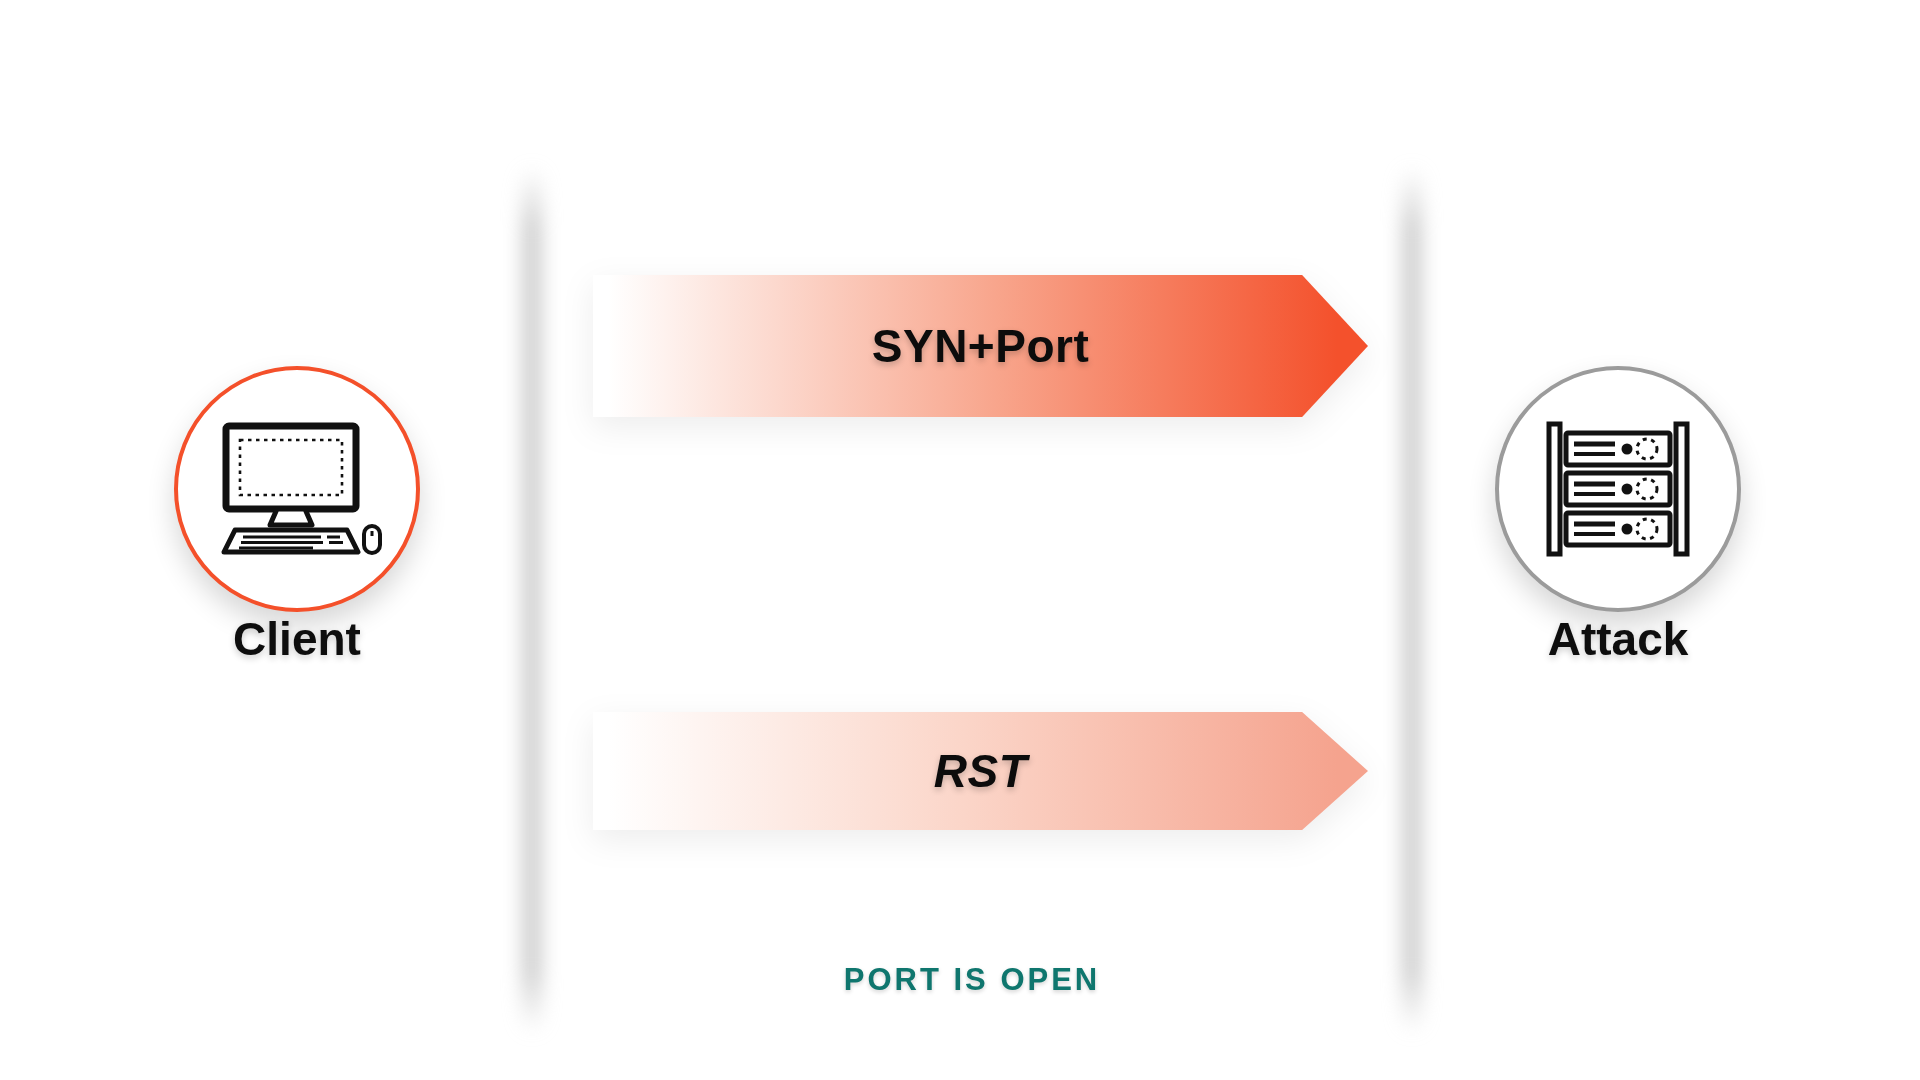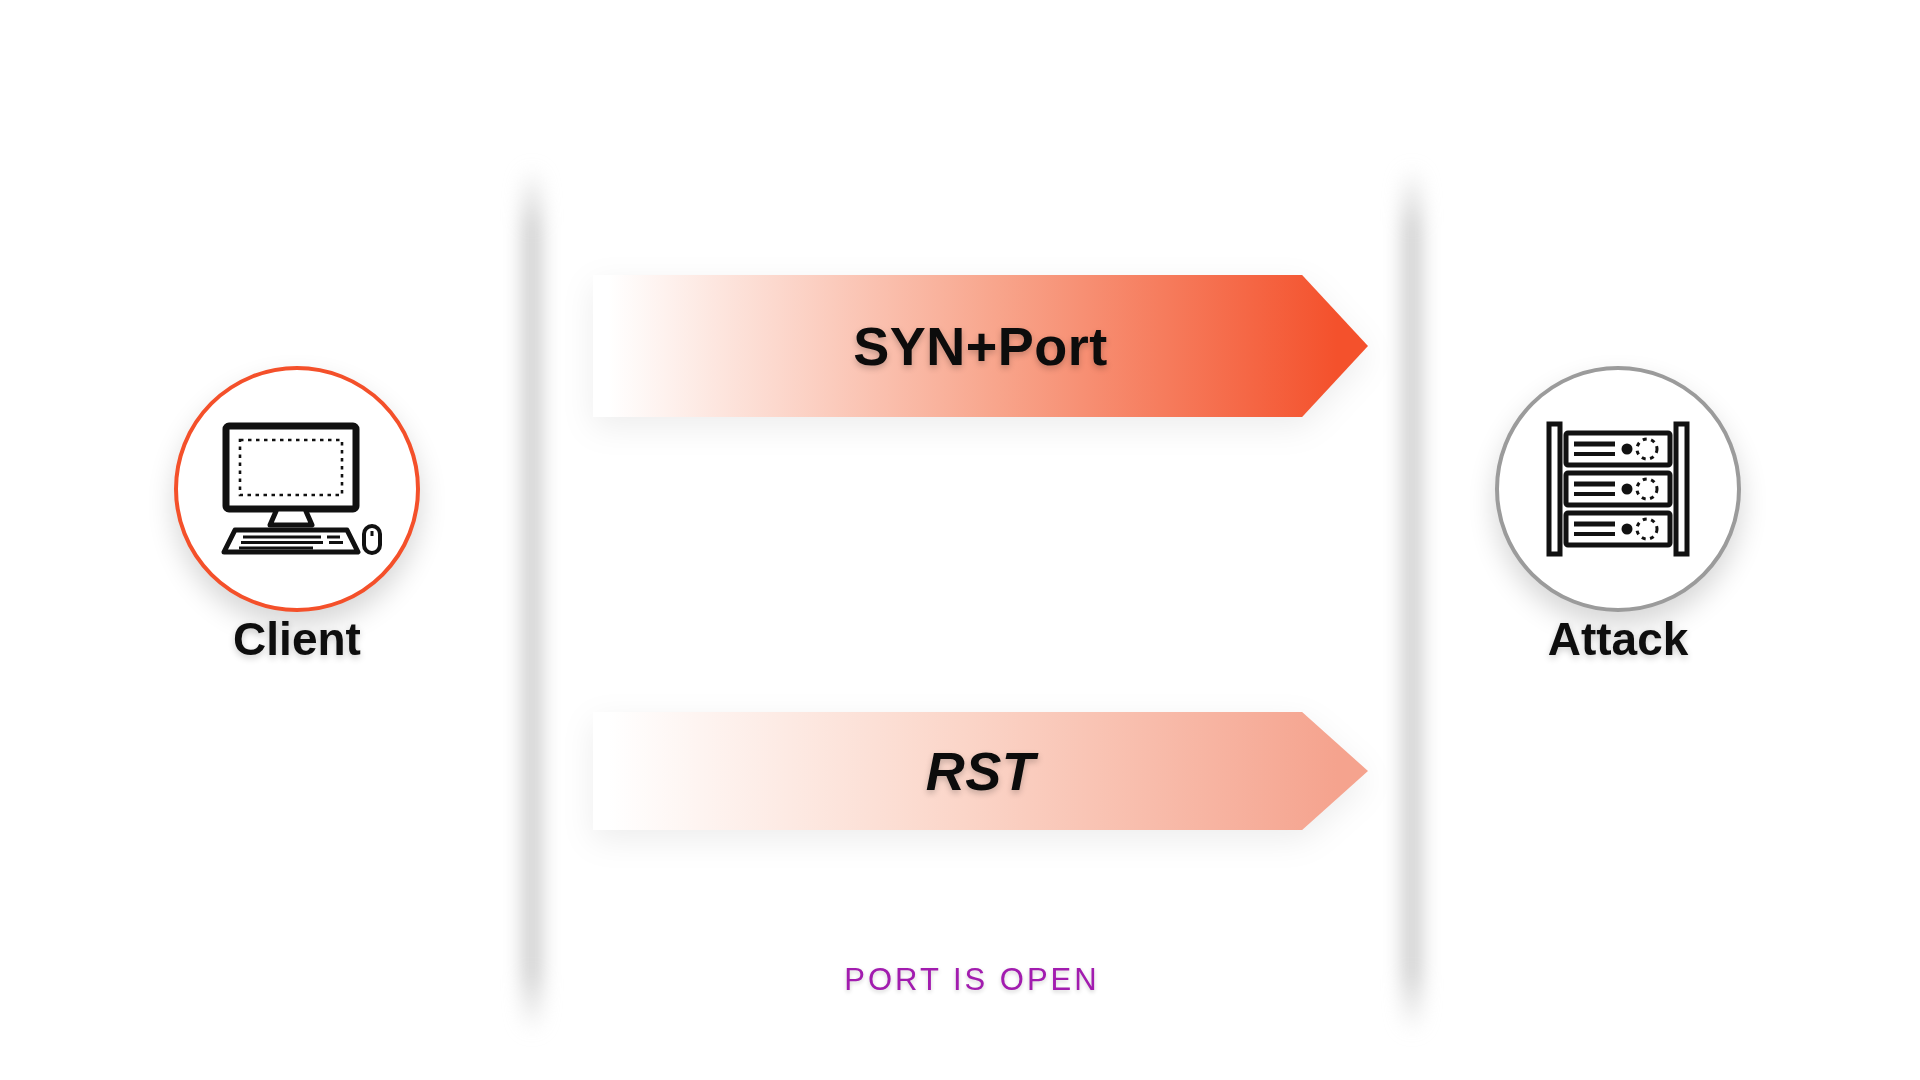--- a/index.html
+++ b/index.html
@@ -20,42 +20,42 @@
     filter:blur(10px);
   }
   .lifeline.left{left:524px;}
   .lifeline.right{left:1404px;}
   
   .arrow-wrap{position:absolute;filter:drop-shadow(0 10px 16px rgba(0,0,0,.07));}
   .arrow{
     width:100%;height:100%;display:flex;align-items:center;justify-content:center;
   }
   .arrow-label{
-    font-size:54px;font-weight:800;color:#0c0c0c;letter-spacing:.5px;
+    font-size:46px;font-weight:800;color:#0c0c0c;letter-spacing:.5px;
     text-shadow:0 3px 6px rgba(0,0,0,.22);
   }
   .wrap-syn-port{left:593px;top:275px;width:775px;height:142px;}
   .arrow.syn-port{
     background:linear-gradient(90deg,#ffffff 2%,#f8a58c 52%,#f4512c 96%);
     clip-path:polygon(0 0,91.5% 0,100% 50%,91.5% 100%,0 100%);
   }
   .wrap-syn-ack{left:579px;top:493px;width:811px;height:142px;}
   .arrow.syn-ack{
     background:linear-gradient(90deg,#746f6c 0%,#8a8583 32%,#c9c6c4 68%,#ffffff 98%);
     clip-path:polygon(0 50%,8.14% 0,100% 0,100% 100%,8.14% 100%);
   }
   .wrap-rst{left:593px;top:712px;width:775px;height:118px;font-style:italic;}
   .arrow.rst{
     background:linear-gradient(90deg,#ffffff 2%,#fbd5c8 48%,#f5a38e 96%);
     clip-path:polygon(0 0,91.5% 0,100% 50%,91.5% 100%,0 100%);
   }
   
   .status{
     position:absolute;left:532px;width:880px;top:962px;text-align:center;
-    font-size:31px;font-weight:400;letter-spacing:3px;color:#a21caf;
+    font-size:31px;font-weight:700;letter-spacing:3px;color:#0f766e;
     text-shadow:0 2px 4px rgba(0,0,0,.18);
   }
   
   .node{position:absolute;width:246px;text-align:center;}
   .node-circle{
     width:246px;height:246px;border-radius:50%;background:#fff;box-sizing:border-box;
     display:flex;align-items:center;justify-content:center;
     box-shadow:0 14px 28px rgba(0,0,0,.16);
   }
   .node-client{left:174px;top:366px;}

